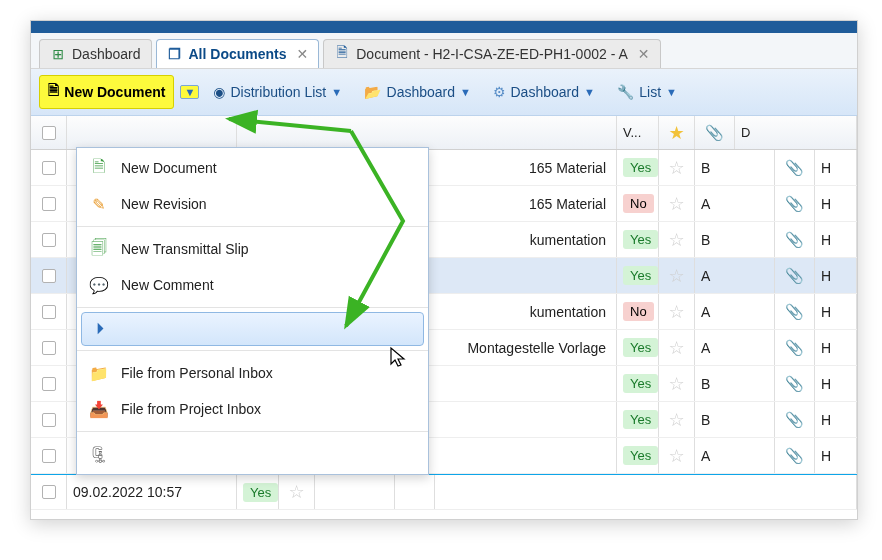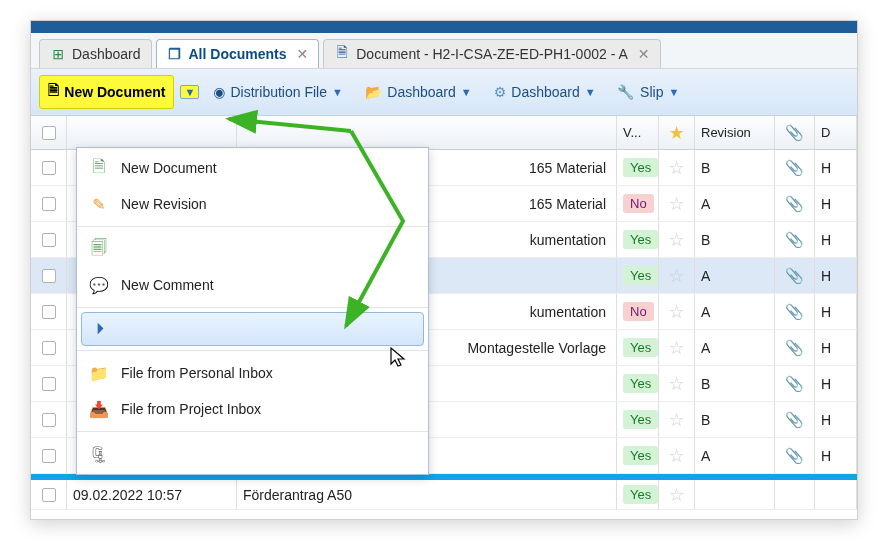--- a/index.html
+++ b/index.html
@@ -120,21 +120,21 @@
     display: flex;
     height: 36px;
     align-items: flex-start;
     border-bottom: 1px solid #eee;
     font-size: 14px;
     color: #222;
   }
   .row.sel { background: #dde8f6; }
   .yn { border-radius: 3px; padding: 2px 7px; font-size: 13px;}
   .yes { background: #d4f3d6; color:#1a7a2a;}
-  .no { background: #f7d1cf; color:#701a75;}
+  .no { background: #f7d1cf; color:#000000;}
   .star-icon { color:#cfcfcf; font-size:18px;}
   .clip-icon { color:#9a9a9a; font-size:15px;}
   .chk-box {
     width:14px;height:14px;border:1px solid #b2b2b2;background:#fff;border-radius:2px;
   }
   .dropdown {
     position: absolute;
     left: 45px;
     top: 126px;
     width: 353px;
@@ -193,54 +193,51 @@
   </div>
 
   <div class="toolbar">
     <div class="tbtn highlighted">
       <span>🗎</span>
       <span>New Document</span>
     </div>
     <span class="dd-arrow hl">▼</span>
     <div class="tbtn">
       <span>◉</span>
-      <span>Distribution File</span>
+      <span>Distribution List</span>
       <span class="dd-arrow">▼</span>
     </div>
     <div class="tbtn">
       <span style="color:#e3a839">📂</span>
       <span>Dashboard</span>
       <span class="dd-arrow">▼</span>
     </div>
     <div class="tbtn">
       <span style="color:#5a8fc8">⚙</span>
       <span>Dashboard</span>
       <span class="dd-arrow">▼</span>
     </div>
     <div class="tbtn">
       <span style="color:#7d94aa">🔧</span>
-      <span>Slip</span>
+      <span>List</span>
       <span class="dd-arrow">▼</span>
     </div>
   </div>
 
   <div class="columns-header">
     <div class="col chk">
         <div class="chk-box"></div>
       </div>
     <div class="col date"></div>
     <div class="col desc"></div>
     <div class="col v">
         <span>V...</span>
       </div>
     <div class="col star">
         <span style="color:#f2c23a;font-size:18px">★</span>
-      </div>
-    <div class="col rev">
-        <span>Revision</span>
       </div>
     <div class="col clip">
         <span class="clip-icon">📎</span>
       </div>
     <div class="col d">
         <span>D</span>
       </div>
   </div>
 
   <div class="rows" id="rows-container">
@@ -419,29 +416,26 @@
           <span class="star-icon">☆</span>
         </div>
     <div class="col rev">A</div>
     <div class="col clip">
           <span class="clip-icon">📎</span>
         </div>
     <div class="col d">H</div>
       </div>
     </div>
 
-  <div class="row" style="border-top:6px solid #0ea5e9">
+  <div class="row" style="border-top:1px solid #0ea5e9">
     <div class="col chk">
         <div class="chk-box"></div>
       </div>
     <div class="col date">
         <span>09.02.2022 10:57</span>
-      </div>
-    <div class="col desc">
-        <span>Förderantrag A50</span>
       </div>
     <div class="col v">
         <span class="yn yes">Yes</span>
       </div>
     <div class="col star">
         <span class="star-icon">☆</span>
       </div>
     <div class="col rev"></div>
     <div class="col clip"></div>
     <div class="col d"></div>
@@ -452,20 +446,21 @@
       <span class="dd-icon" style="color:#3d9b42">🗎</span>
       <span>New Document</span>
     </div>
     <div class="dd-item">
       <span class="dd-icon" style="color:#e89a2c">✎</span>
       <span>New Revision</span>
     </div>
     <div class="dd-sep"></div>
     <div class="dd-item">
       <span class="dd-icon" style="color:#3d9b42">🗐</span>
+      <span>New Transmittal Slip</span>
     </div>
     <div class="dd-item">
       <span class="dd-icon" style="color:#6ba7d8">💬</span>
       <span>New Comment</span>
     </div>
     <div class="dd-sep"></div>
     <div class="dd-item hover">
       <span class="dd-icon" style="color:#2a6bb8">⏵</span>
     </div>
     <div class="dd-sep"></div>

